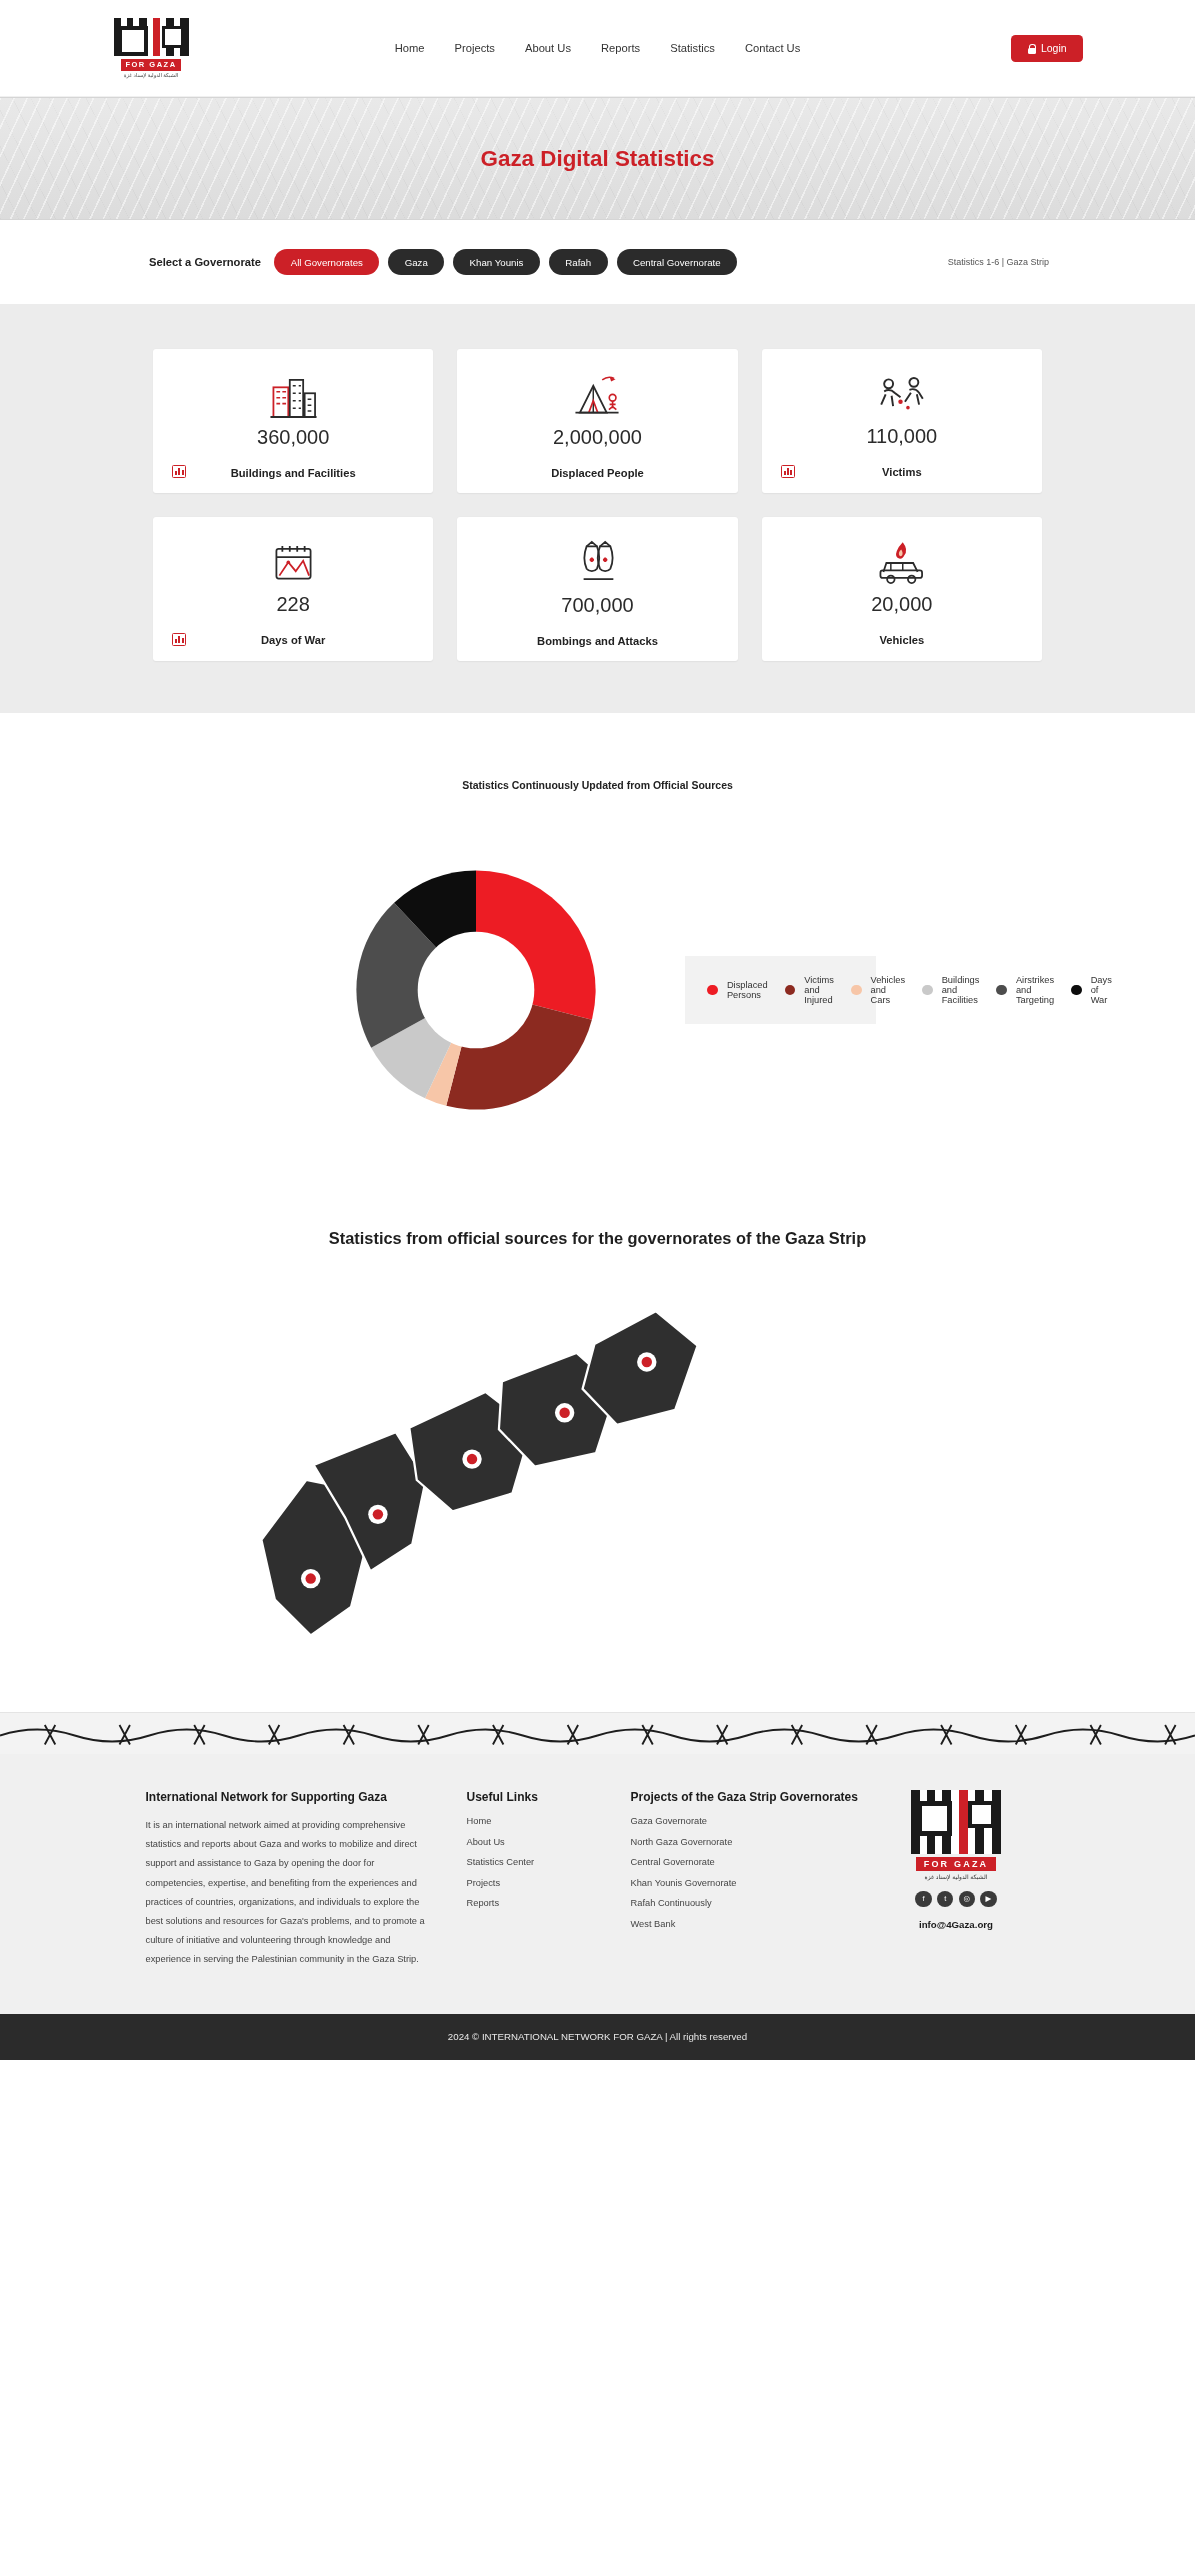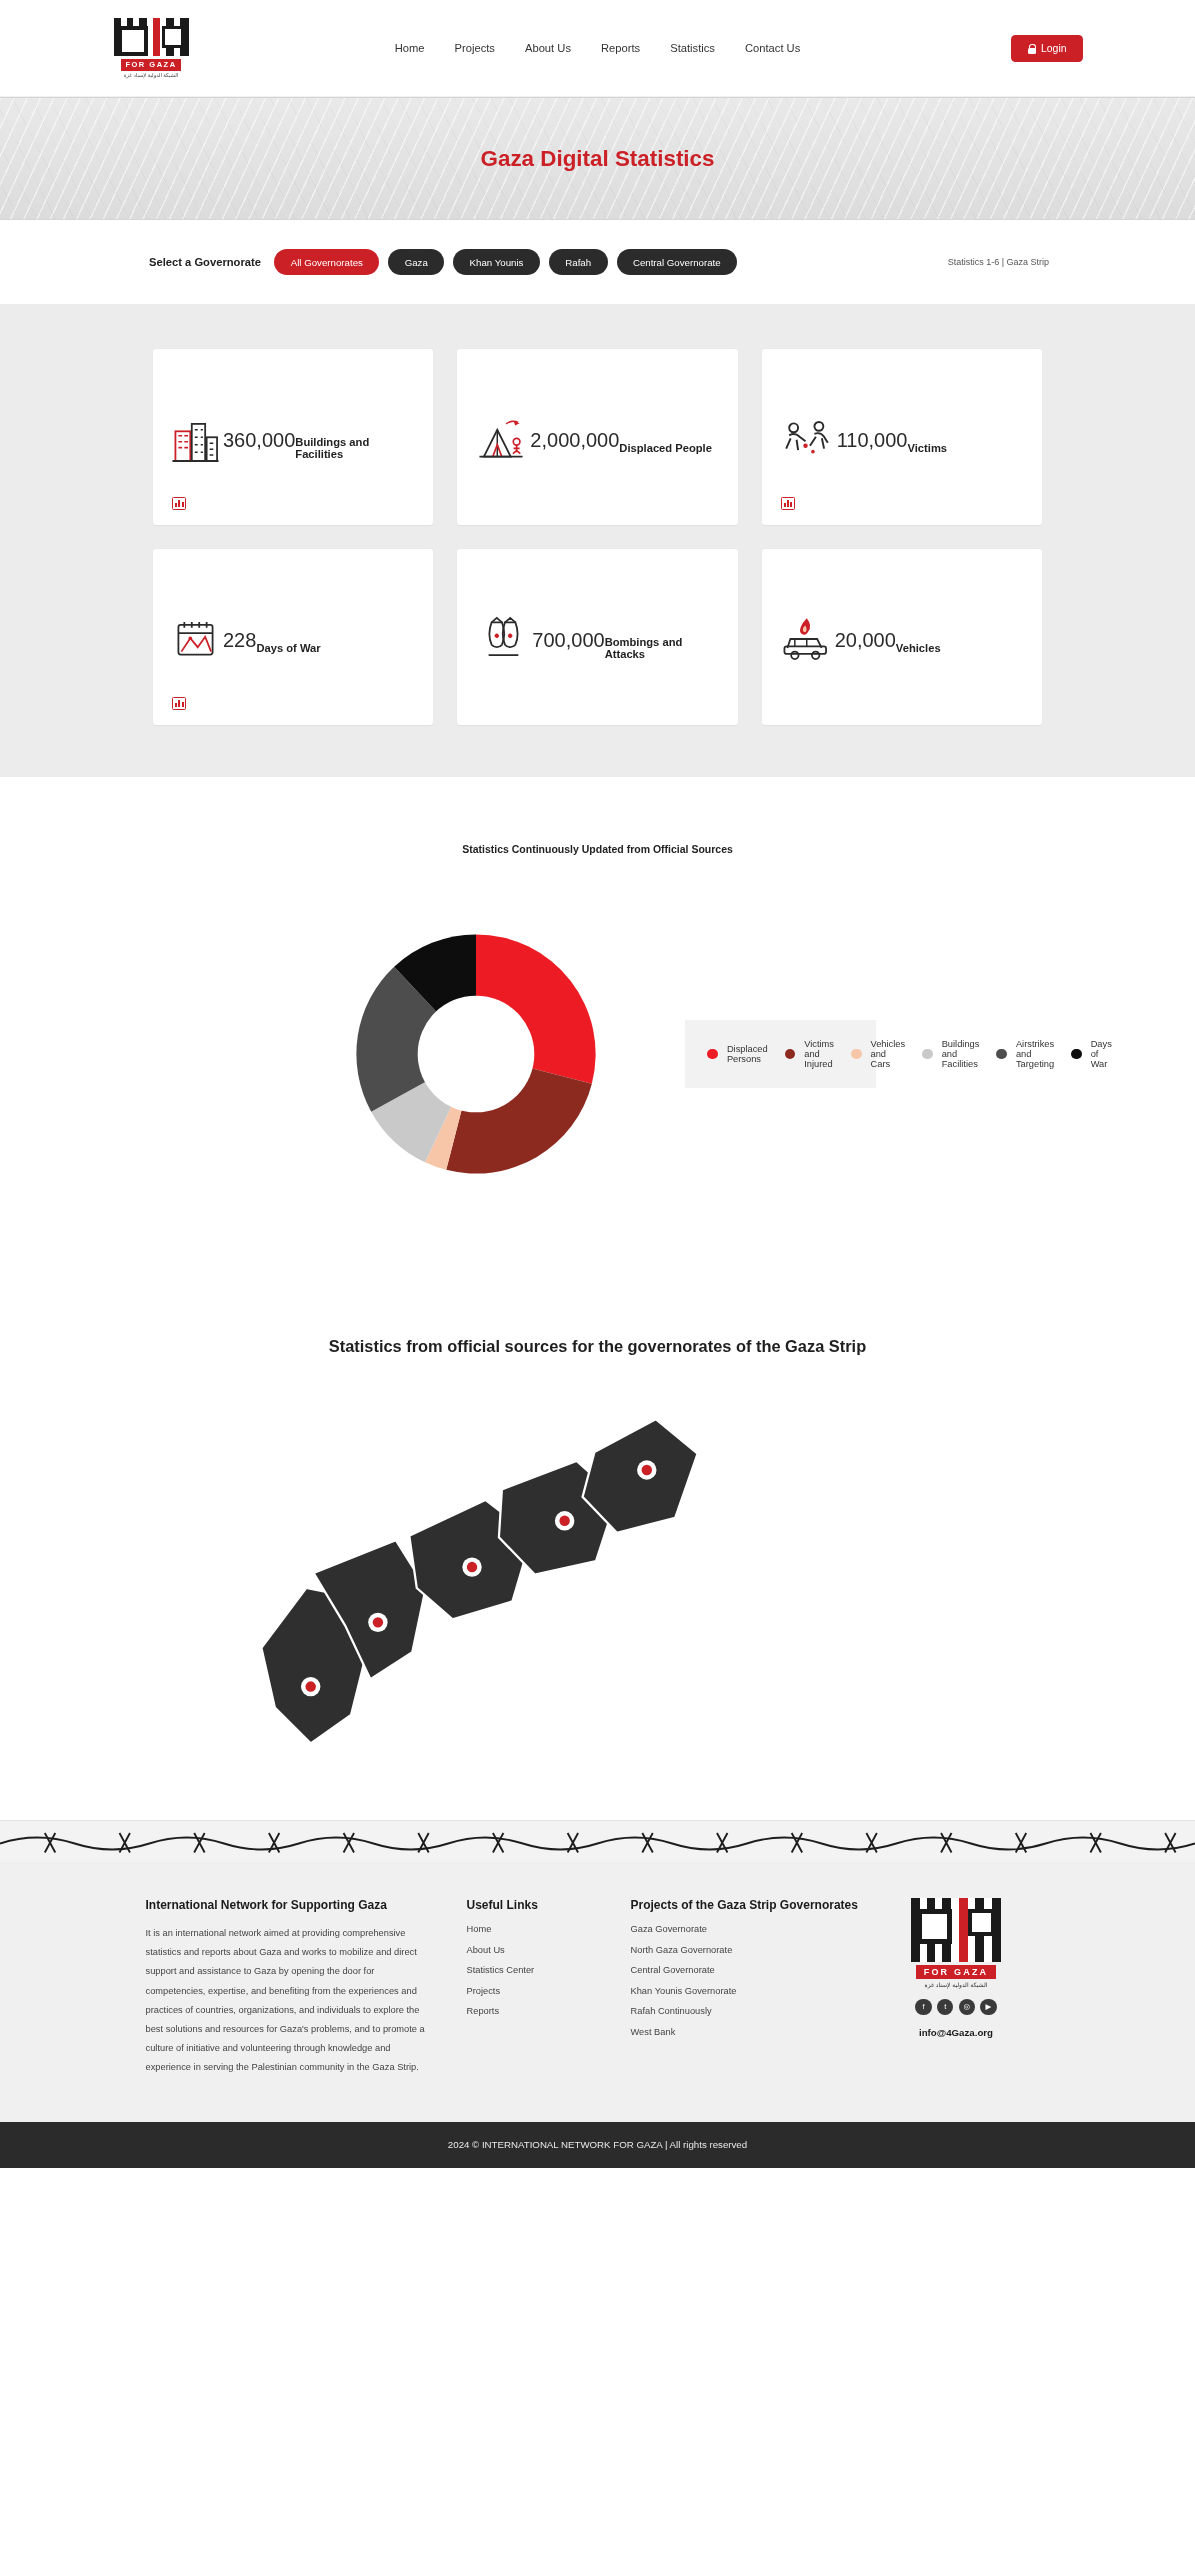--- a/index.html
+++ b/index.html
@@ -140,23 +140,23 @@
   }
   .cards-grid {
     width: 889px; margin: 0 auto;
     display: grid;
     grid-template-columns: repeat(3, 1fr);
     gap: 24px;
   }
   .card {
     background: #fff;
     border-radius: 3px;
-    height: 176px;
+    height: 144px;
     padding: 19.4px 15px 15px;
-    display: flex; align-items: center;
+    display: flex; flex-direction: column; align-items: center;
     position: relative;
     box-shadow: 0 0.7px 1.5px rgba(0,0,0,.05);
   }
   .card .icon { height: 69px; display:flex; align-items:center; justify-content:center; }
   .card .value { font-size: 20px; color: #2b2b2b; margin-top: 3px; }
   .card .label { font-size: 11.2px; font-weight: bold; color: #222; margin-top: 18px; }
   .chart-badge {
     position: absolute; left: 19.4px; bottom: 15px;
     width: 14px; height: 12.7px;
     border: 1.1px solid #cc2027; border-radius: 1.5px;
@@ -181,21 +181,21 @@
     background: #f2f2f2;
     padding: 19.4px 22.4px;
     width: 191px;
     display: flex; flex-direction: row; gap: 17px;
   }
   .legend-row { display: flex; align-items: center; gap: 9px; font-size: 9.3px; color: #333; }
   .legend-dot { width: 10.5px; height: 10.5px; border-radius: 50%; flex: none; }
 
   
   .map-section { background: #fff; padding: 22.4px 0 45px; }
-  .map-title { text-align: center; font-size: 16.4px; font-weight: bold; color: #1f1f1f; margin-top: 44px; }
+  .map-title { text-align: center; font-size: 16.4px; font-weight: bold; color: #1f1f1f; }
   .map-canvas { margin-top: 45px; display: flex; justify-content: center; }
 
   
   .wire {
     height: 42px; background: #f3f3f3; position: relative; overflow: hidden;
     border-top: 0.7px solid #e4e4e4;
   }
   .footer {
     background: #f0f0f0;
     padding: 36px 0 45px;

